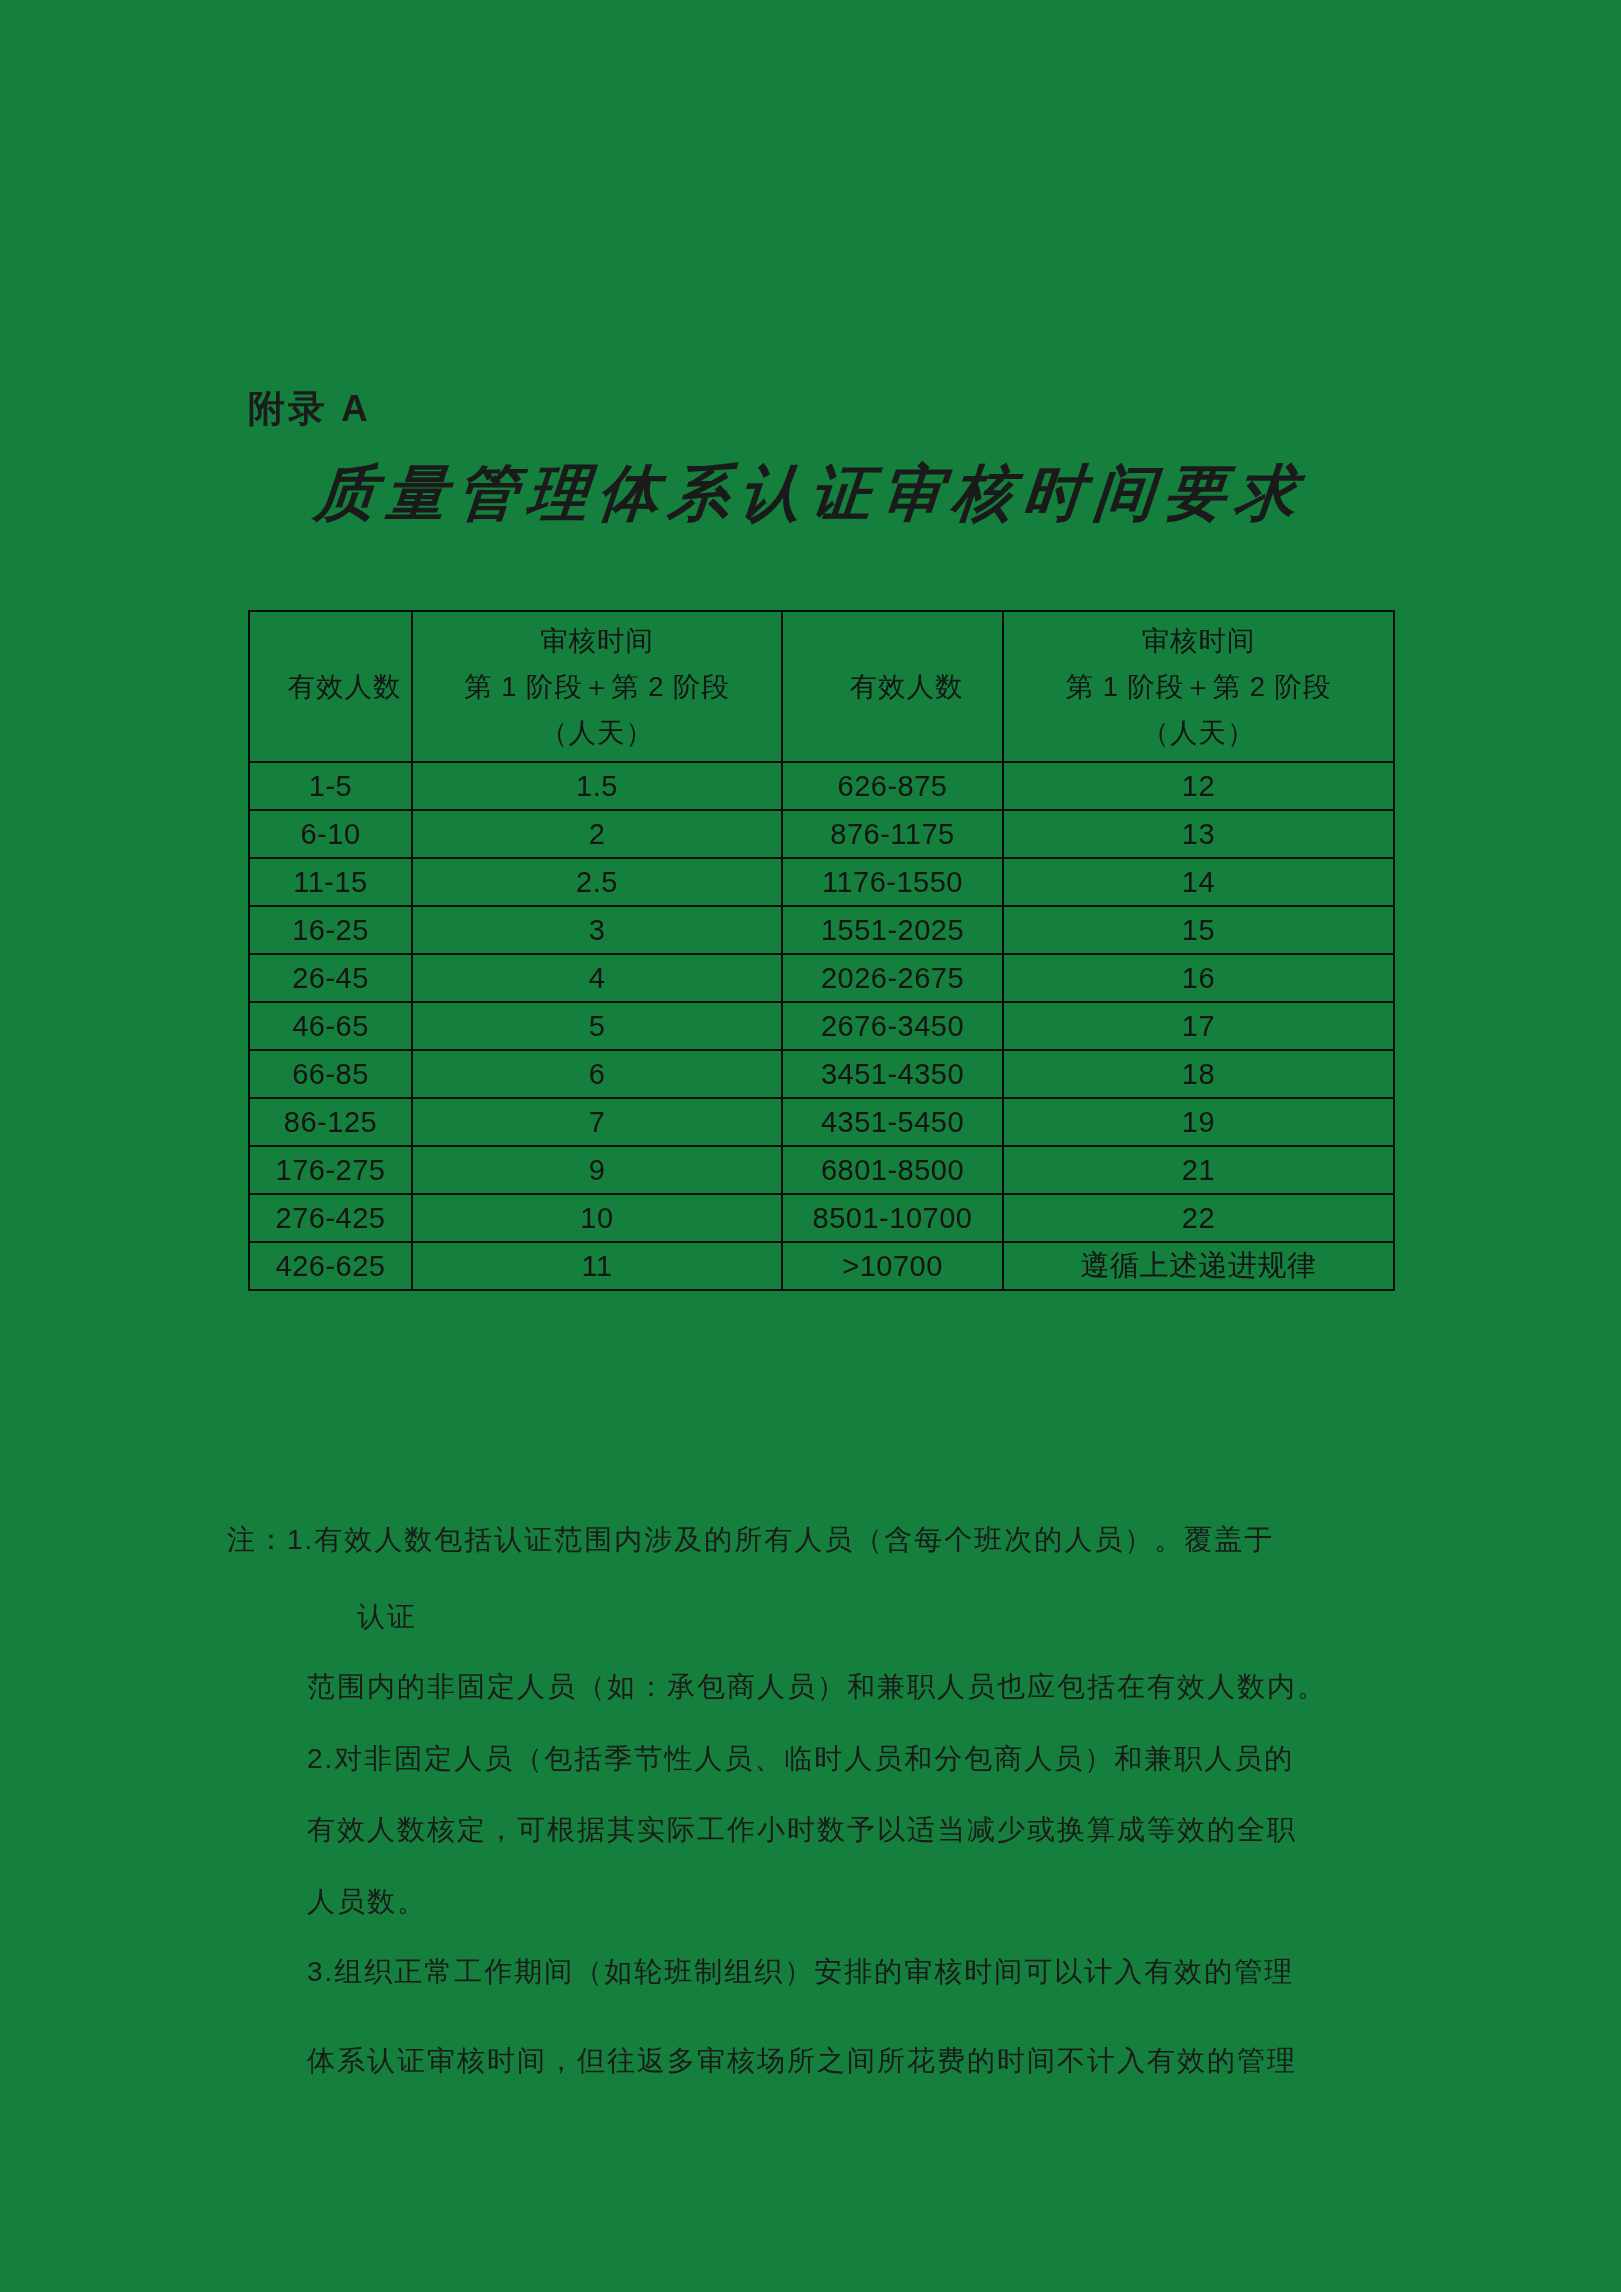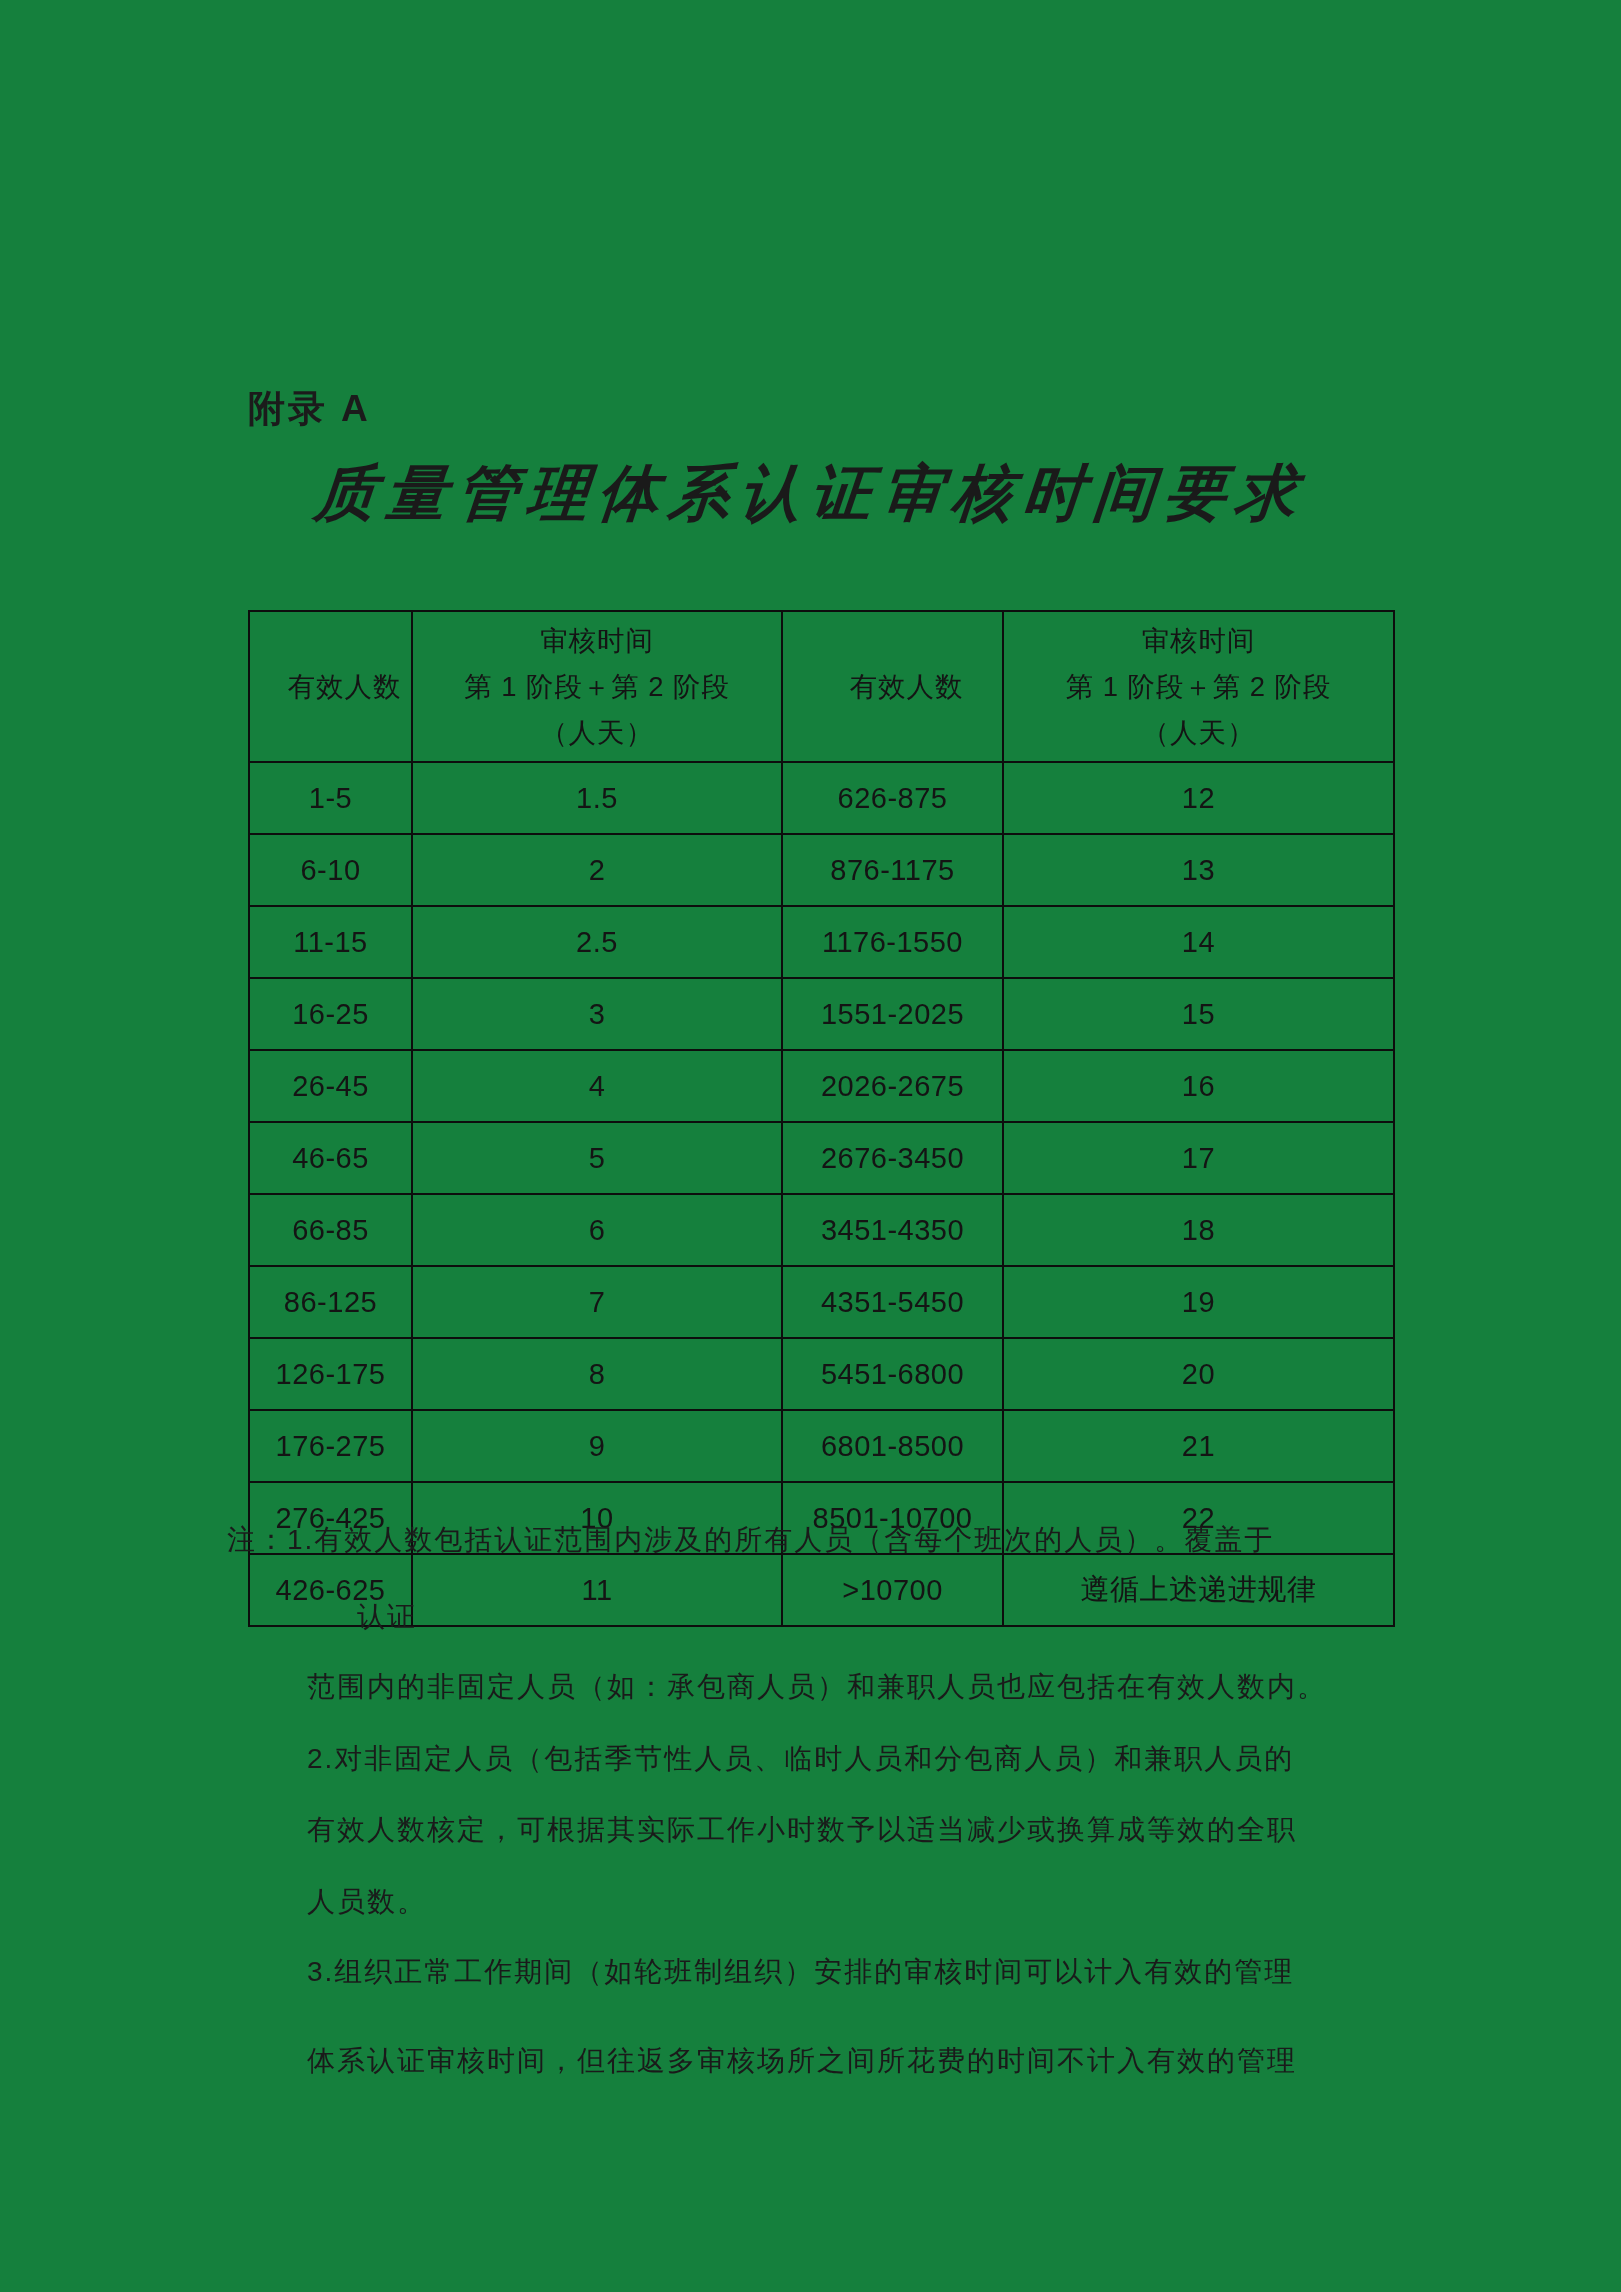--- a/index.html
+++ b/index.html
@@ -59,21 +59,21 @@
   table.audit-table td {
     border: 2px solid #0d0d0d;
     border-top-width: 2.9px;
     border-bottom-width: 2.9px;
     padding: 0;
     font-weight: normal;
     color: #141414;
     overflow: hidden;
   }
   table.audit-table thead tr { height: 151px; }
-  table.audit-table tbody tr { height: 72px; }
+  table.audit-table tbody tr { height: 48px; }
   .hdr-line {
     font-size: 27.4px;
     line-height: 46px;
     letter-spacing: 1px;
     color: #141414;
   }
   .hdr-single {
     font-size: 27.4px;
     letter-spacing: 1px;
     margin-left: 28px;
@@ -179,26 +179,20 @@
         <td>3451-4350</td>
         <td>18</td>
       </tr>
       <tr>
         <td>86-125</td>
         <td>7</td>
         <td>4351-5450</td>
         <td>19</td>
       </tr>
       <tr>
-        <td>126-175</td>
-        <td>8</td>
-        <td>5451-6800</td>
-        <td>20</td>
-      </tr>
-      <tr>
         <td>176-275</td>
         <td>9</td>
         <td>6801-8500</td>
         <td>21</td>
       </tr>
       <tr>
         <td>276-425</td>
         <td>10</td>
         <td>8501-10700</td>
         <td>22</td>

